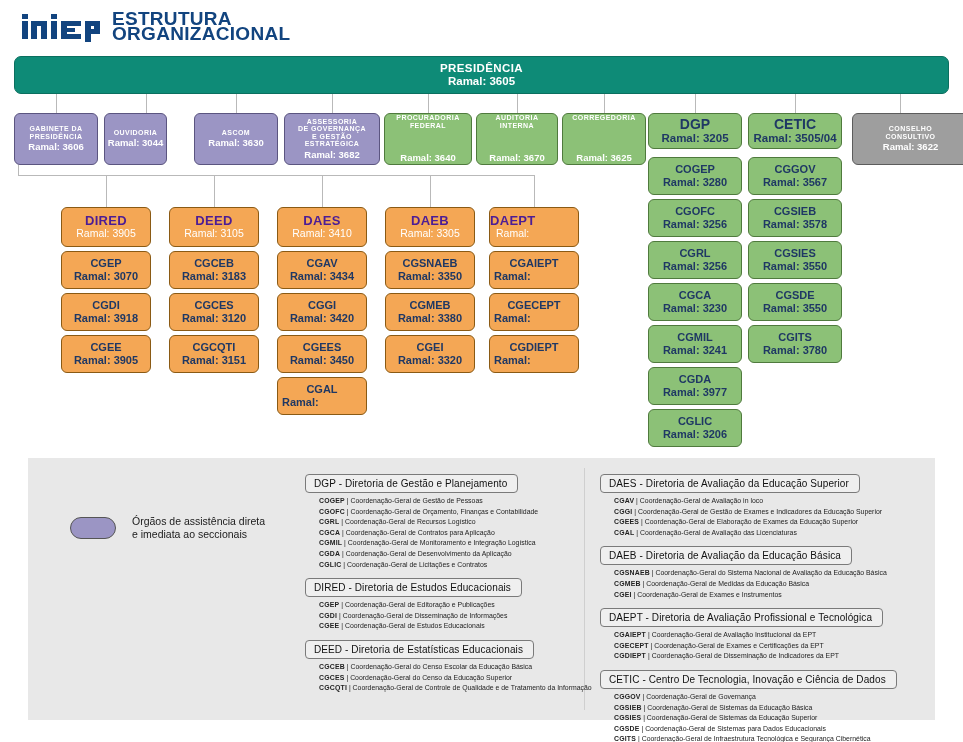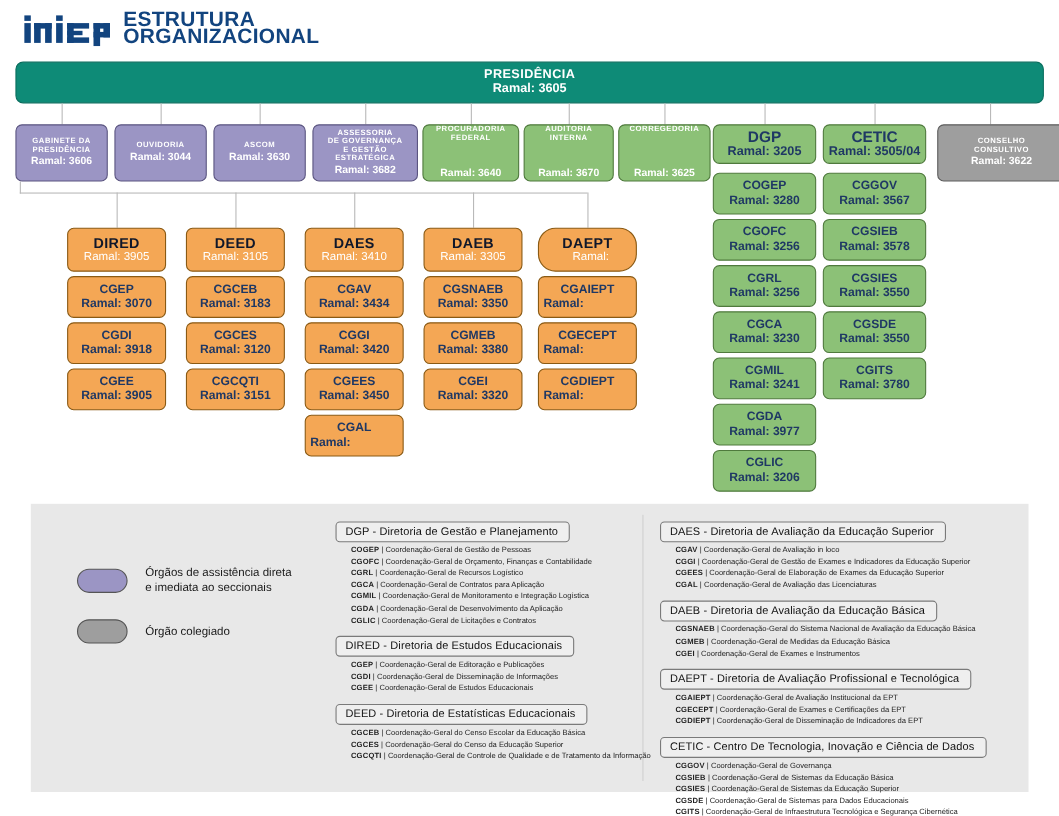--- a/index.html
+++ b/index.html
@@ -47,35 +47,35 @@
   .r1 { top: 113px; height: 52px; color: #ffffff; }
   .r1 .ttl { font-size: 7px; letter-spacing: .45px; }
   .r1 .ram { font-size: 9.5px; font-weight: bold; margin-top: 2px; }
 
   .c-purple { background: #9b95c4; border-color: #5b5580; }
   .c-green  { background: #8cc177; border-color: #4f7a3d; justify-content: space-between; }
   .c-gray   { background: #9e9e9e; border-color: #5c5c5c; }
 
   
   .dir { top: 207px; height: 40px; background: #f4a755; border-color: #8a5a14; }
-  .dir .ttl { font-size: 13px; color: #0f172a; letter-spacing: .3px; }
+  .dir .ttl { font-size: 13px; color: #4c1d95; letter-spacing: .3px; }
   .dir .ram { font-size: 10.5px; color: #ffffff; }
 
   
   .sub { height: 38px; }
   .sub .ttl { font-size: 11px; color: #1f3864; }
   .sub .ram { font-size: 11px; color: #1f3864; font-weight: bold; }
   .sub.o { background: #f4a755; border-color: #8a5a14; }
   .sub.g { background: #8cc177; border-color: #4f7a3d; }
   .sub .ttl, .sub .ram { font-weight: bold; }
   
   .sub.left-ram { align-items: stretch; }
   .sub.left-ram .ttl { text-align: center; }
   .sub.left-ram .ram { text-align: left; padding-left: 4px; }
-  .dir.left-ram { align-items: center; border-radius: 16px; }
+  .dir.left-ram { align-items: flex-start; }
   .dir.left-ram .ttl { text-align: center; }
   .dir.left-ram .ram { text-align: left; padding-left: 6px; }
 
   
   .ghead { top: 113px; height: 36px; background: #8cc177; border-color: #4f7a3d; color: #1f3864; }
   .ghead .ttl { font-size: 14px; font-weight: bold; }
   .ghead .ram { font-size: 11.5px; font-weight: bold; }
 
   
   .vline { position: absolute; width: 1px; background: #b9b9b9; }
@@ -168,21 +168,21 @@
       <div class="vline" style="left:534px;top:175px;height:32px"></div>
     </div>
   <div id="row1">
       <div class="box r1 c-purple" style="left:14px;width:84px">
         <div class="ttl">
           <div>GABINETE DA</div>
           <div>PRESIDÊNCIA</div>
         </div>
         <div class="ram">Ramal: 3606</div>
       </div>
-      <div class="box r1 c-purple" style="left:104px;width:84px">
+      <div class="box r1 c-purple" style="left:104px;width:63px">
         <div class="ttl">
           <div>OUVIDORIA</div>
         </div>
         <div class="ram">Ramal: 3044</div>
       </div>
       <div class="box r1 c-purple" style="left:194px;width:84px">
         <div class="ttl">
           <div>ASCOM</div>
         </div>
         <div class="ram">Ramal: 3630</div>
@@ -372,26 +372,20 @@
   <div class="panel-divider" style="left:584px"></div>
 
   <div class="legend" id="legend">
       <div class="legend-row">
         <div class="swatch" style="background:#9b95c4"></div>
         <div class="legend-label">
           <div>Órgãos de assistência direta</div>
           <div>e imediata ao seccionais</div>
         </div>
       </div>
-      <div class="legend-row">
-        <div class="swatch" style="background:#9e9e9e"></div>
-        <div class="legend-label">
-          <div>Órgão colegiado</div>
-        </div>
-      </div>
     </div>
   <div class="col" id="gloss-left" style="left:305px; top:473px;">
       <div class="grp"><div class="grp-head">DGP - Diretoria de Gestão e Planejamento</div><div class="grp-item"><span class="ac">COGEP</span><span>  |  Coordenação-Geral de Gestão de Pessoas</span></div><div class="grp-item"><span class="ac">CGOFC</span><span>  |  Coordenação-Geral de Orçamento, Finanças e Contabilidade</span></div><div class="grp-item"><span class="ac">CGRL</span><span>  |  Coordenação-Geral de Recursos Logístico</span></div><div class="grp-item"><span class="ac">CGCA</span><span>  |  Coordenação-Geral de Contratos para Aplicação</span></div><div class="grp-item"><span class="ac">CGMIL</span><span>  |  Coordenação-Geral de Monitoramento e Integração Logística</span></div><div class="grp-item"><span class="ac">CGDA</span><span>  |  Coordenação-Geral de Desenvolvimento da Aplicação</span></div><div class="grp-item"><span class="ac">CGLIC</span><span>  |  Coordenação-Geral de Licitações e Contratos</span></div></div>
       <div class="grp"><div class="grp-head">DIRED - Diretoria de Estudos Educacionais</div><div class="grp-item"><span class="ac">CGEP</span><span>  |  Coordenação-Geral de Editoração e Publicações</span></div><div class="grp-item"><span class="ac">CGDI</span><span>  |  Coordenação-Geral de Disseminação de Informações</span></div><div class="grp-item"><span class="ac">CGEE</span><span>  |  Coordenação-Geral de Estudos Educacionais</span></div></div>
       <div class="grp"><div class="grp-head">DEED - Diretoria de Estatísticas Educacionais</div><div class="grp-item"><span class="ac">CGCEB</span><span>  |  Coordenação-Geral do Censo Escolar da Educação Básica</span></div><div class="grp-item"><span class="ac">CGCES</span><span>  |  Coordenação-Geral do Censo da Educação Superior</span></div><div class="grp-item"><span class="ac">CGCQTI</span><span>  |  Coordenação-Geral de Controle de Qualidade e de Tratamento da Informação</span></div></div>
     </div>
   <div class="col" id="gloss-right" style="left:600px; top:473px;">
       <div class="grp"><div class="grp-head">DAES - Diretoria de Avaliação da Educação Superior</div><div class="grp-item"><span class="ac">CGAV</span><span>  |  Coordenação-Geral de Avaliação in loco</span></div><div class="grp-item"><span class="ac">CGGI</span><span>  |  Coordenação-Geral de Gestão de Exames e Indicadores da Educação Superior</span></div><div class="grp-item"><span class="ac">CGEES</span><span>  |  Coordenação-Geral de Elaboração de Exames da Educação Superior</span></div><div class="grp-item"><span class="ac">CGAL</span><span>  |  Coordenação-Geral de Avaliação das Licenciaturas</span></div></div>
       <div class="grp"><div class="grp-head">DAEB - Diretoria de Avaliação da Educação Básica</div><div class="grp-item"><span class="ac">CGSNAEB</span><span>  |  Coordenação-Geral do Sistema Nacional de Avaliação da Educação Básica</span></div><div class="grp-item"><span class="ac">CGMEB</span><span>  |  Coordenação-Geral de Medidas da Educação Básica</span></div><div class="grp-item"><span class="ac">CGEI</span><span>  |  Coordenação-Geral de Exames e Instrumentos</span></div></div>
       <div class="grp"><div class="grp-head">DAEPT - Diretoria de Avaliação Profissional e Tecnológica</div><div class="grp-item"><span class="ac">CGAIEPT</span><span>  |  Coordenação-Geral de Avaliação Institucional da EPT</span></div><div class="grp-item"><span class="ac">CGECEPT</span><span>  |  Coordenação-Geral de Exames e Certificações da EPT</span></div><div class="grp-item"><span class="ac">CGDIEPT</span><span>  |  Coordenação-Geral de Disseminação de Indicadores da EPT</span></div></div>

